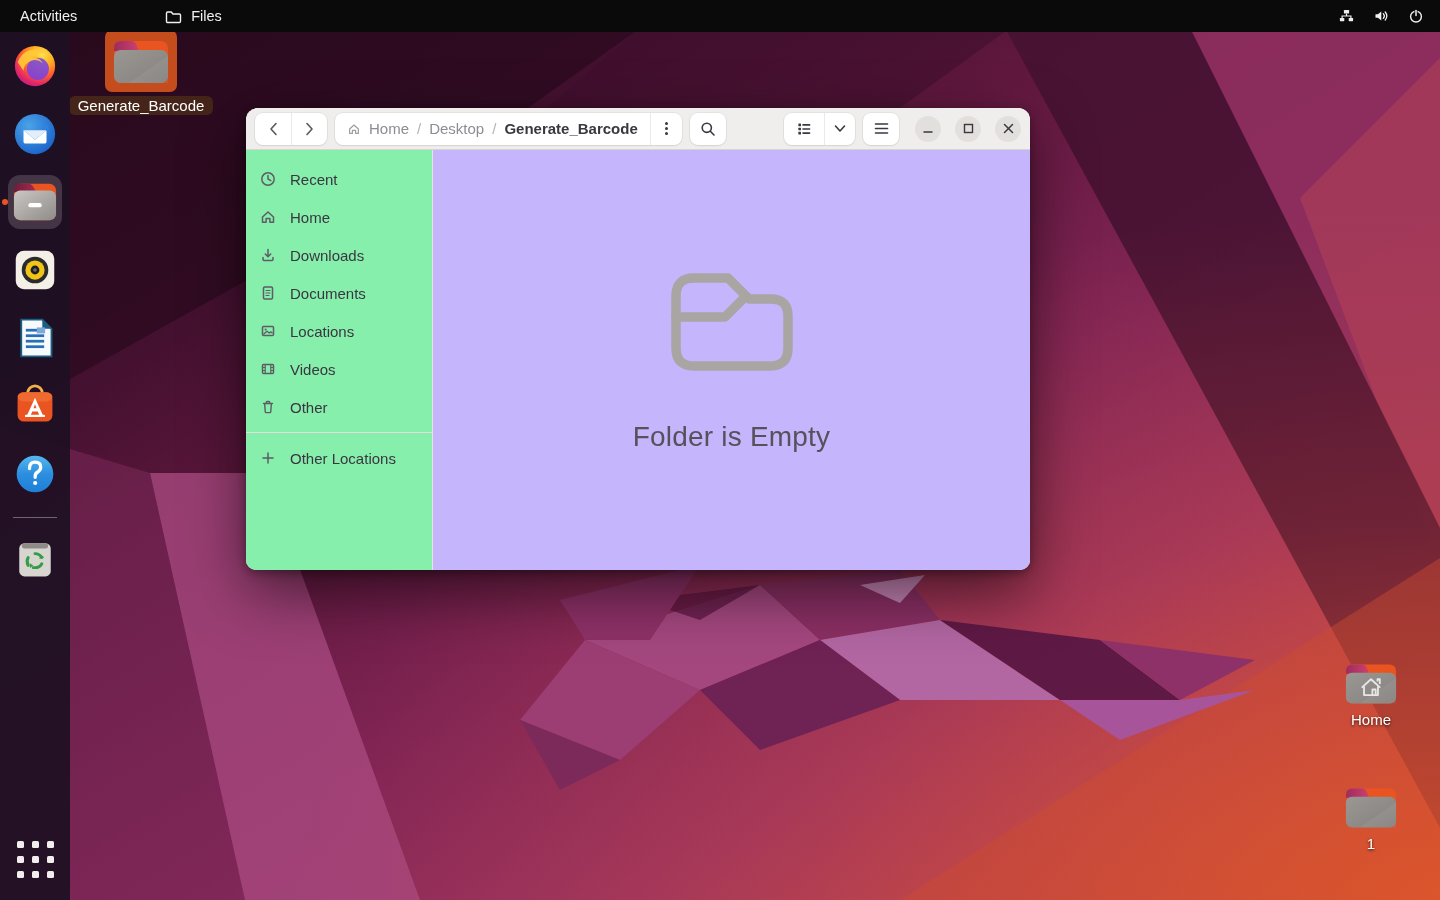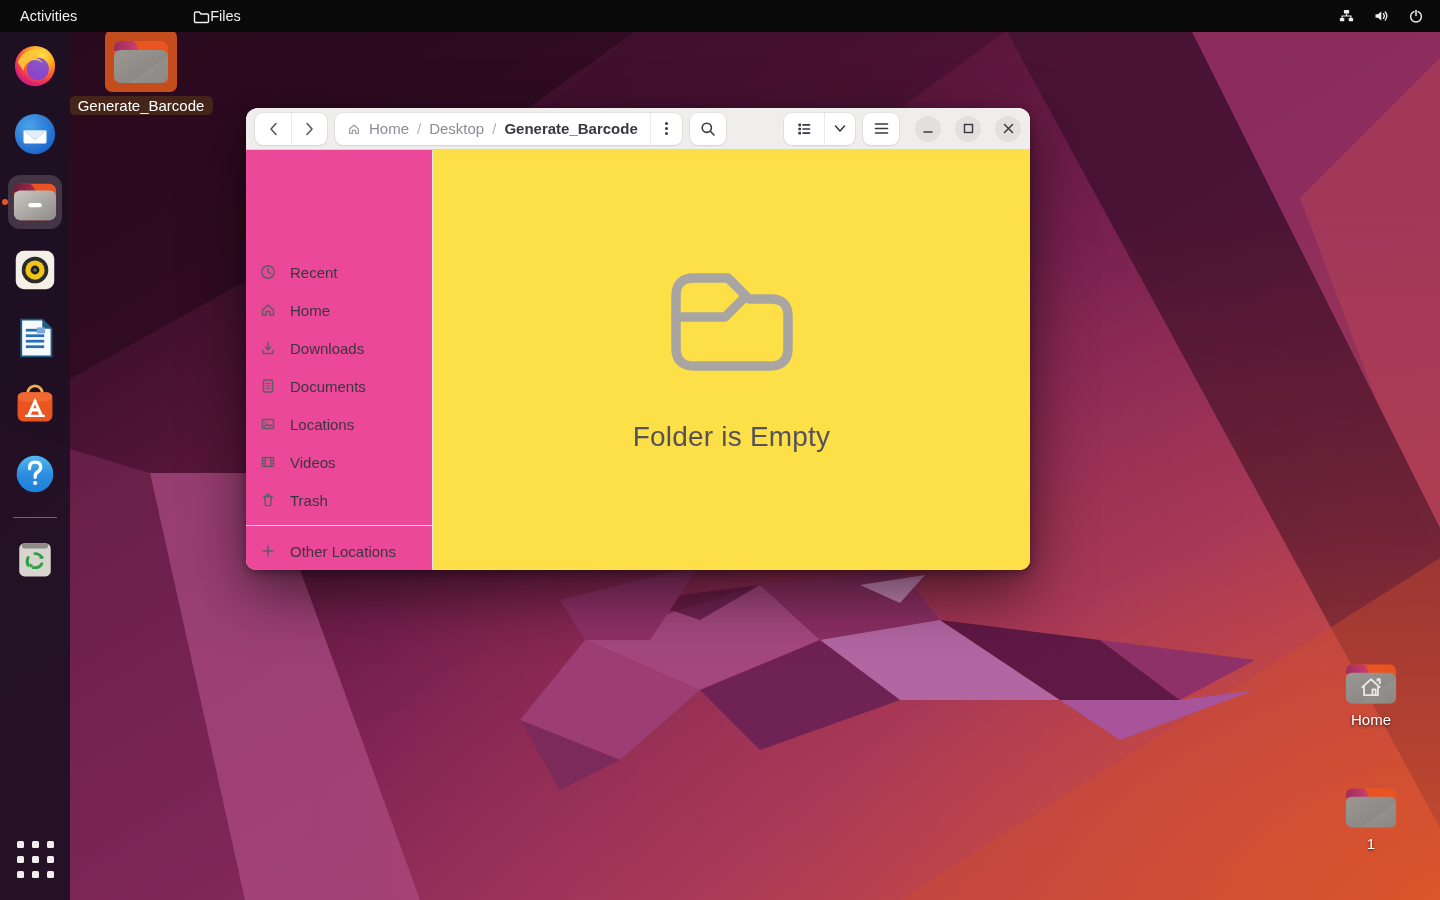--- a/index.html
+++ b/index.html
@@ -9,21 +9,21 @@
     font-family:"Liberation Sans", sans-serif; background:#000;
   }
   
   .wallpaper { position:absolute; left:0; top:28px; width:1440px; height:872px; z-index:1; }
   
   .topbar {
     position:absolute; top:0; left:0; width:1440px; height:32px; background:#0a0a0a;
     color:#f2f0ef; display:flex; align-items:center; font-size:14.5px; z-index:60;
   }
   .tb-activities { margin-left:20px; cursor:default; }
-  .tb-appmenu { margin-left:116px; display:flex; align-items:center; }
+  .tb-appmenu { margin-left:88px; display:flex; align-items:center; gap:9px; }
   .tb-status { margin-left:auto; margin-right:16px; display:flex; align-items:center; gap:18px; }
   
   .dock {
     position:absolute; top:28px; left:0; width:70px; height:872px; z-index:50;
     background:rgba(31,16,35,0.94); display:flex; flex-direction:column; align-items:center;
     padding-top:11px;
   }
   .dock-item {
     width:54px; height:54px; margin-bottom:14px; border-radius:12px; position:relative;
     display:flex; align-items:center; justify-content:center; flex:0 0 auto;
@@ -79,27 +79,27 @@
   .spacer { flex:1; }
   .view-pill .half-a { width:40px; height:100%; display:flex; align-items:center; justify-content:center; }
   .view-pill .half-b { width:30px; height:100%; display:flex; align-items:center; justify-content:center; }
   .winctl { display:flex; align-items:center; gap:14px; margin-left:8px; }
   .circlebtn {
     width:26px; height:26px; border-radius:50%; background:#e3dfdc;
     display:flex; align-items:center; justify-content:center;
   }
   .window-body { flex:1; display:flex; min-height:0; border-radius:0 0 10px 10px; overflow:hidden; }
   .sidebar {
-    width:187px; background:#ec4899; border-right:1px solid #e7e3e0; padding-top:10px;
-    display:flex; flex-direction:column;justify-content:flex-end;
+    width:187px; background:#86efac; border-right:1px solid #e7e3e0; padding-top:10px;
+    display:flex; flex-direction:column;
   }
   .srow { height:38px; display:flex; align-items:center; gap:14px; padding-left:14px; font-size:15px; color:#3a363f; }
   .srow svg { flex:0 0 auto; }
   .ssep { height:1px; background:#e2dfdc; margin:6px 0; }
-  .main { flex:1; background:#fde047; display:flex; flex-direction:column; align-items:center; justify-content:center; }
+  .main { flex:1; background:#c4b5fd; display:flex; flex-direction:column; align-items:center; justify-content:center; }
   .empty-text { margin-top:44px; font-size:28px; color:#56525a; letter-spacing:0.2px; }
 </style>
 </head>
 <body>
 
 <svg class="wallpaper" viewBox="0 0 1440 872" preserveAspectRatio="none">
   <defs>
     <linearGradient id="bg" x1="0" y1="0" x2="1" y2="1">
       <stop offset="0" stop-color="#1c0715"></stop>
         <stop offset="0.18" stop-color="#3a0e2a"></stop>
@@ -496,21 +496,21 @@
               <line x1="10.8" y1="9.5" x2="13.5" y2="9.5"></line>
           </g>
         </svg>
         <span>Videos</span>
       </div>
       <div class="srow">
         <svg width="16" height="16" viewBox="0 0 16 16">
           <path d="M3.5 4.5 H12.5 M6.3 4.3 V3.4 q0-0.9 0.9-0.9 h1.6 q0.9 0 0.9 0.9 V4.3" fill="none" stroke="#5e5c64" stroke-width="1.4" stroke-linecap="round"></path>
           <path d="M4.6 4.8 L5.3 13 q0.05 0.6 0.7 0.6 h4 q0.65 0 0.7-0.6 L11.4 4.8" fill="none" stroke="#5e5c64" stroke-width="1.4"></path>
         </svg>
-        <span>Trash</span>
+        <span>Other</span>
       </div>
       <div class="ssep"></div>
       <div class="srow">
         <svg width="16" height="16" viewBox="0 0 16 16">
           <path d="M8 3 V13 M3 8 H13" stroke="#5e5c64" stroke-width="1.5" stroke-linecap="round"></path>
         </svg>
         <span>Other Locations</span>
       </div>
     </div>
 

